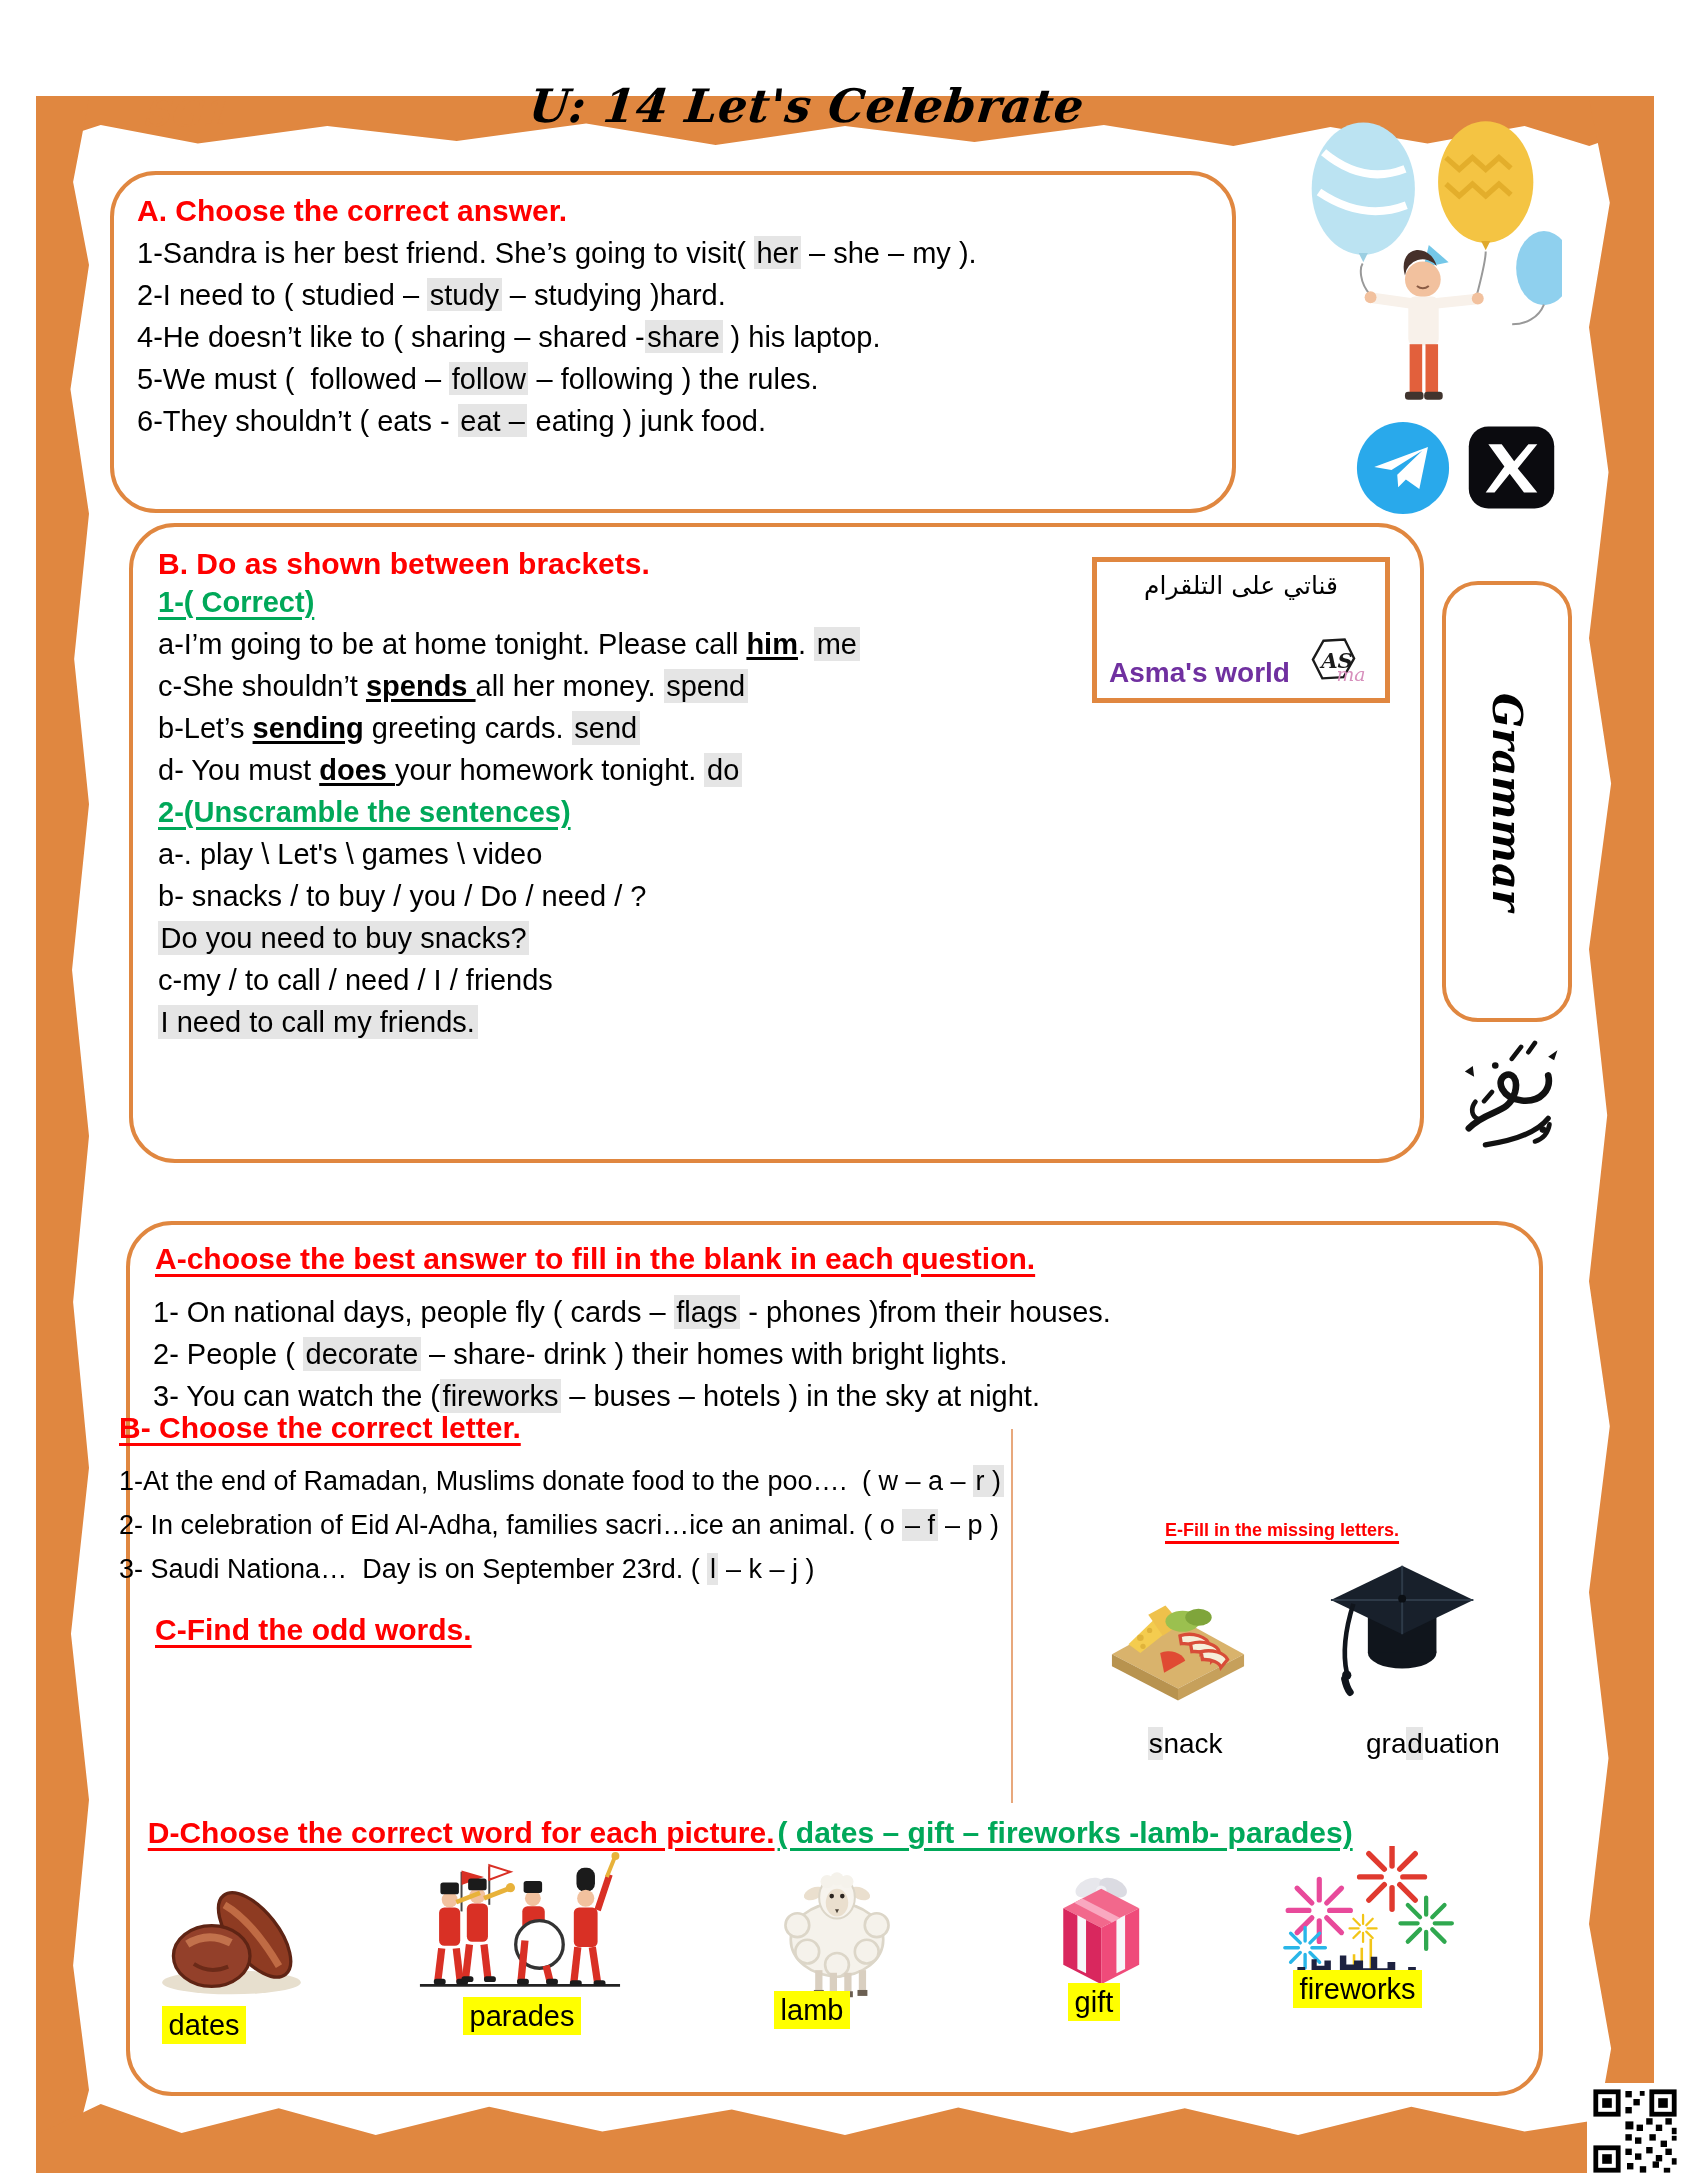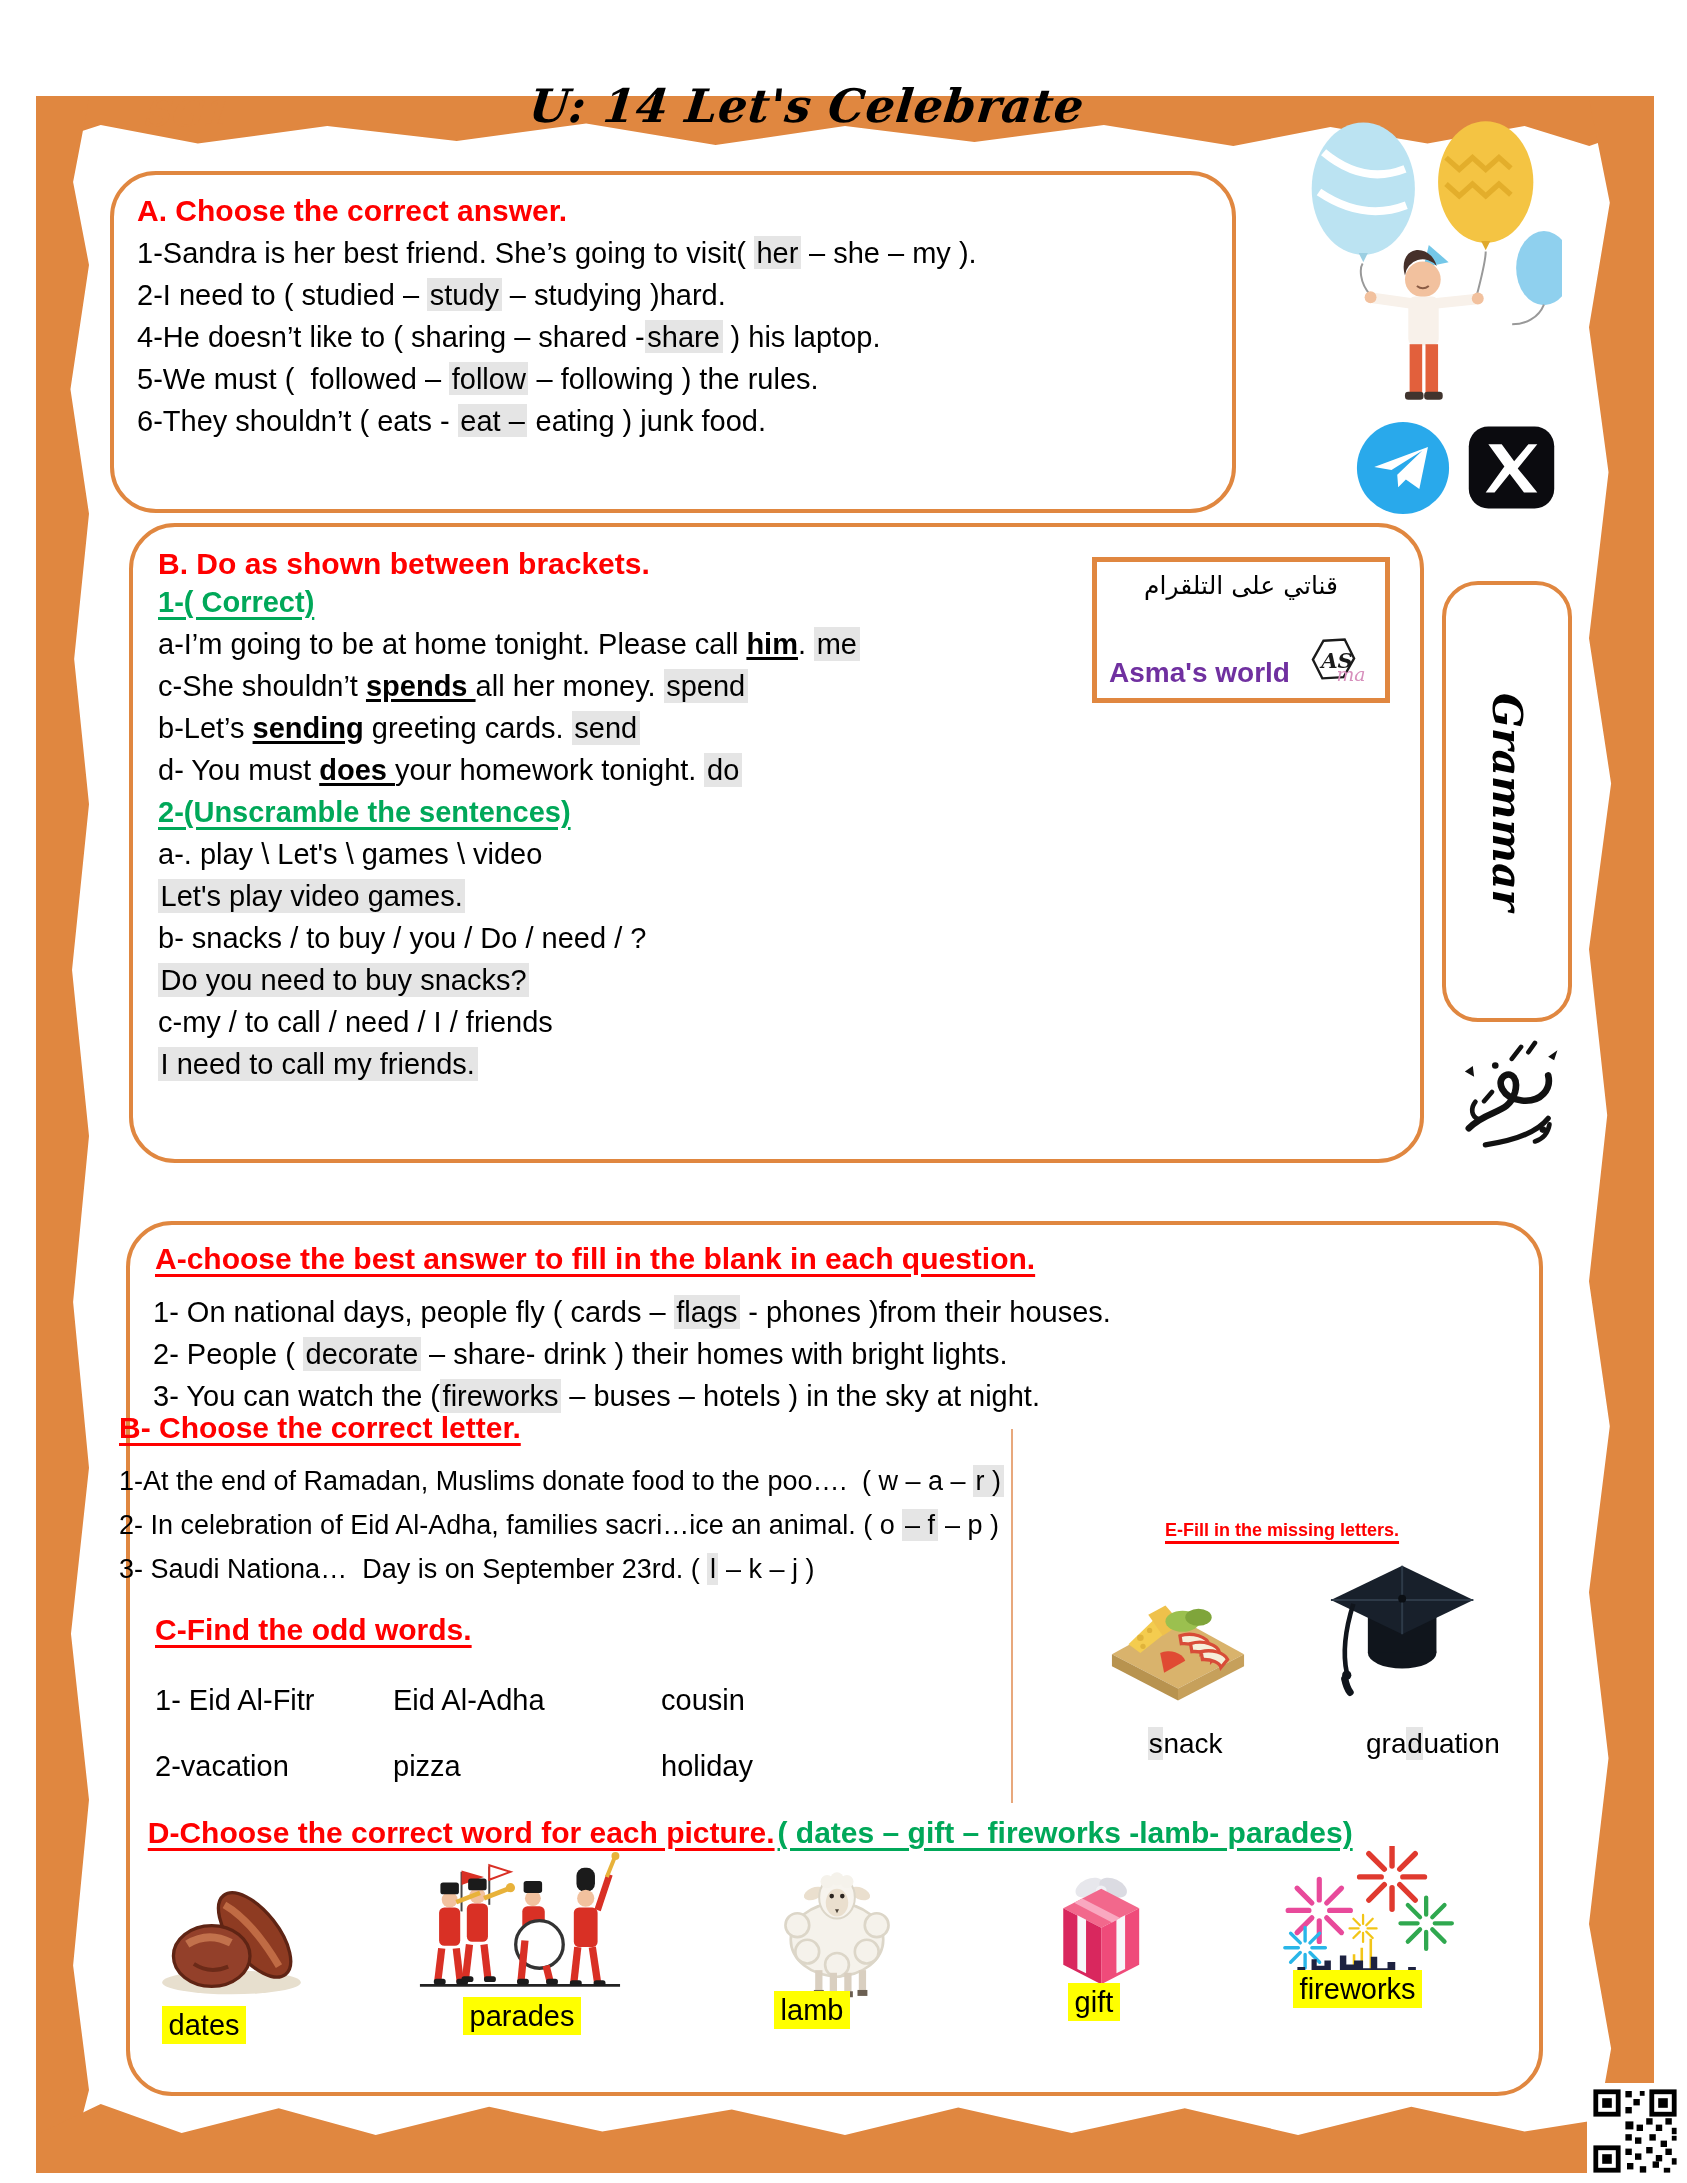--- a/index.html
+++ b/index.html
@@ -113,21 +113,20 @@
       <div class="green-h" style="line-height:42px;">1-( Correct)</div>
       <div>
           <div class="line"><span>a-I’m going to be at home tonight. Please call </span><span class="b u">him</span><span>. </span><span class="hl">me</span></div>
           <div class="line"><span>c-She shouldn’t </span><span class="b u">spends </span><span>all her money. </span><span class="hl">spend</span></div>
           <div class="line"><span>b-Let’s </span><span class="b u">sending</span><span> greeting cards. </span><span class="hl">send</span></div>
           <div class="line"><span>d- You must </span><span class="b u">does </span><span>your homework tonight. </span><span class="hl">do</span></div>
         </div>
       <div class="green-h" style="line-height:42px;">2-(Unscramble the sentences)</div>
       <div>
           <div class="line"><span>a-. play \ Let's \ games \ video</span></div>
-          <div class="line"><span class="hl">Let's play video games.</span></div>
           <div class="line"><span>b- snacks / to buy / you / Do / need / ?</span></div>
           <div class="line"><span class="hl">Do you need to buy snacks?</span></div>
           <div class="line"><span>c-my / to call / need / I / friends</span></div>
           <div class="line"><span class="hl">I need to call my friends.</span></div>
         </div>
     </div>
   </div>
 
   <div class="abs" id="asma-box">
     <div id="asma-arabic">قناتي على التلقرام</div>
@@ -210,24 +209,20 @@
       <circle cx="120" cy="66" r="6" fill="#0B0F14"></circle>
       <path d="M46 74 C34 112 30 150 36 178" stroke="#10151C" stroke-width="7" fill="none"></path>
       <circle cx="36" cy="182" r="7" fill="#10151C"></circle>
       <path d="M33 188 q3 14 8 20" stroke="#10151C" stroke-width="11" stroke-linecap="round" fill="none"></path>
     </svg>
   </div>
   <div class="fill-label" style="left:1104px;top:1728px;"><span class="hl">s</span><span>nack</span></div>
   <div class="fill-label" style="left:1322px;top:1728px;"><span>gra</span><span class="hl">d</span><span>uation</span></div>
 
   <div class="abs red-h ul" style="left:155px;top:1613px;">C-Find the odd words.</div>
-  <div class="abs" style="left:155px;top:1684px;">
-      <div class="odd-row"><span class="odd-cell c0">1- Eid Al-Fitr</span><span class="odd-cell c1">Eid Al-Adha</span><span class="odd-cell c2">cousin</span></div>
-      <div class="odd-row"><span class="odd-cell c0">2-vacation</span><span class="odd-cell c1">pizza</span><span class="odd-cell c2">holiday</span></div>
-    </div>
 
   <div class="abs" style="left:136px;top:1804px;white-space:pre;">
     <span class="red-h ul" style="font-size:30px;">D-Choose the correct word for each picture.</span><span> </span><span class="green-h" style="font-size:30px;">( dates – gift – fireworks -lamb- parades)</span>
   </div>
 
   <div class="abs" style="left:149px;top:1882px;">
     <svg width="165" height="119" viewBox="0 0 250 180">
       <ellipse cx="125" cy="152" rx="105" ry="18" fill="#E7DFCE"></ellipse>
       <g transform="rotate(-38 160 80)">
         <ellipse cx="160" cy="80" rx="36" ry="76" fill="#8E3B22" stroke="#5F2414" stroke-width="5"></ellipse>

